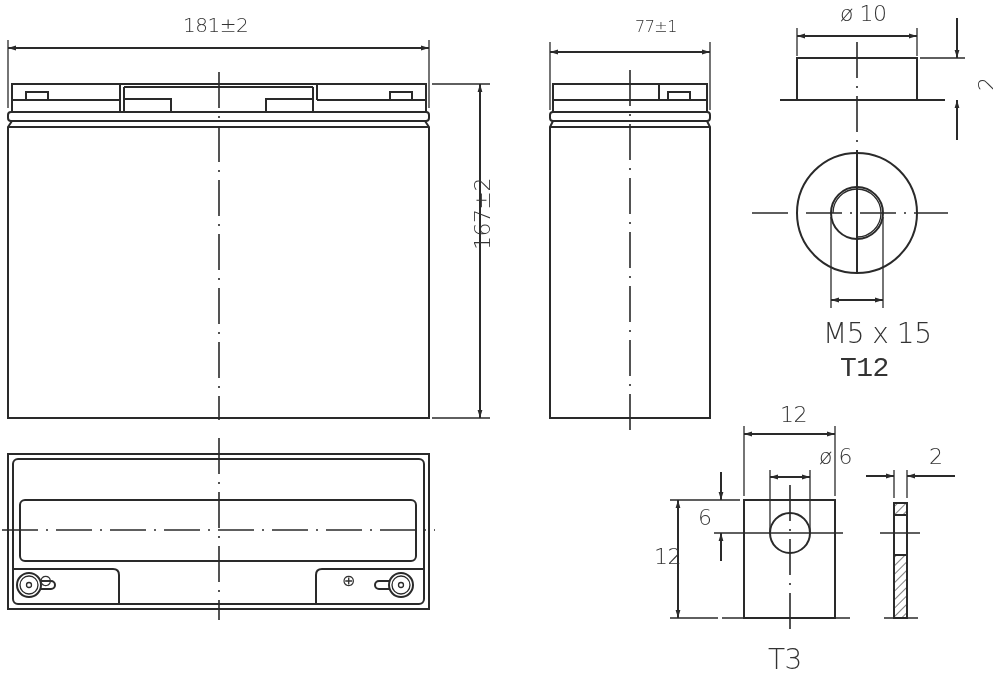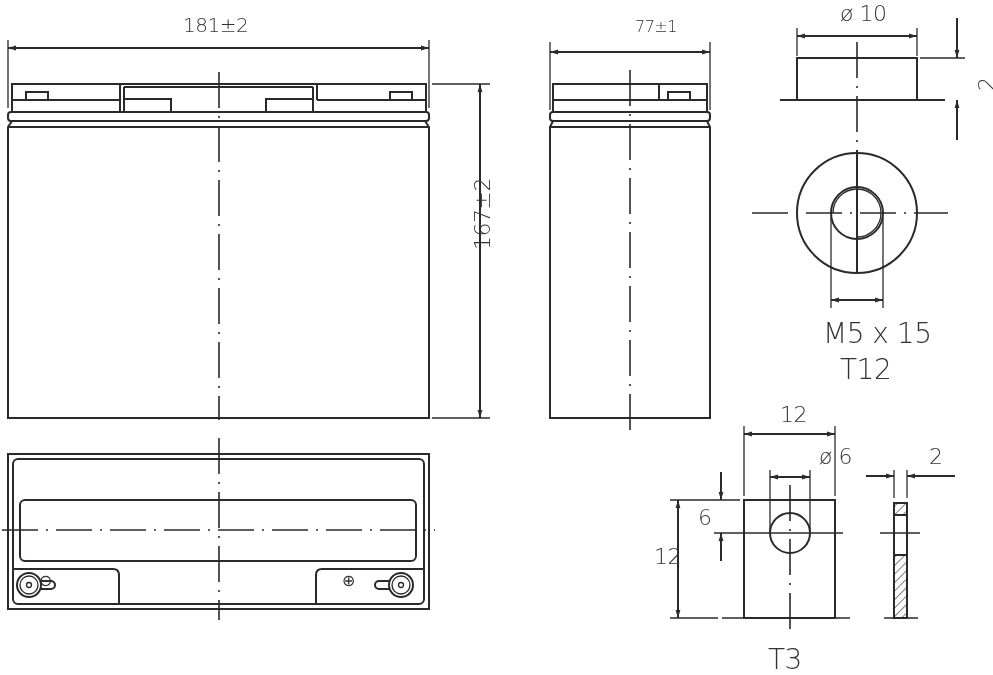--- a/index.html
+++ b/index.html
@@ -141,19 +141,19 @@
 </svg>
 
 <div class="lbl" style="left:183px;top:13px;font-size:20px;">181±2</div>
 <div class="lbl" style="left:470px;top:250px;font-size:22px;transform:rotate(-90deg);transform-origin:left top;">167±2</div>
 <div class="lbl" style="left:611px;top:17px;font-size:16px;margin-left:24px;">77±1</div>
 <div class="lbl" style="left:39px;top:571px;font-size:16px;">⊖</div>
 <div class="lbl" style="left:342px;top:571px;font-size:16px;">⊕</div>
 <div class="lbl" style="left:840px;top:1px;font-size:22px;">ø 10</div>
 <div class="lbl" style="left:974px;top:91px;font-size:22px;transform:rotate(-90deg);transform-origin:left top;">2</div>
 <div class="lbl" style="left:823px;top:317px;font-size:28px;">M5 x 15</div>
-<div class="lbl" style="left:840px;top:353px;font-size:28px;">T12</div>
+<div class="lbl" style="left:840px;top:353px;font-size:28px;font-family:Liberation Mono, monospace;">T12</div>
 <div class="lbl" style="left:780px;top:402px;font-size:22px;">12</div>
 <div class="lbl" style="left:771px;top:444px;font-size:22px;margin-left:48px;">ø 6</div>
 <div class="lbl" style="left:698px;top:505px;font-size:22px;">6</div>
 <div class="lbl" style="left:654px;top:544px;font-size:22px;">12</div>
 <div class="lbl" style="left:929px;top:444px;font-size:22px;">2</div>
 <div class="lbl" style="left:768px;top:643px;font-size:28px;text-align:center;">T3</div>
 
 </body></html>

